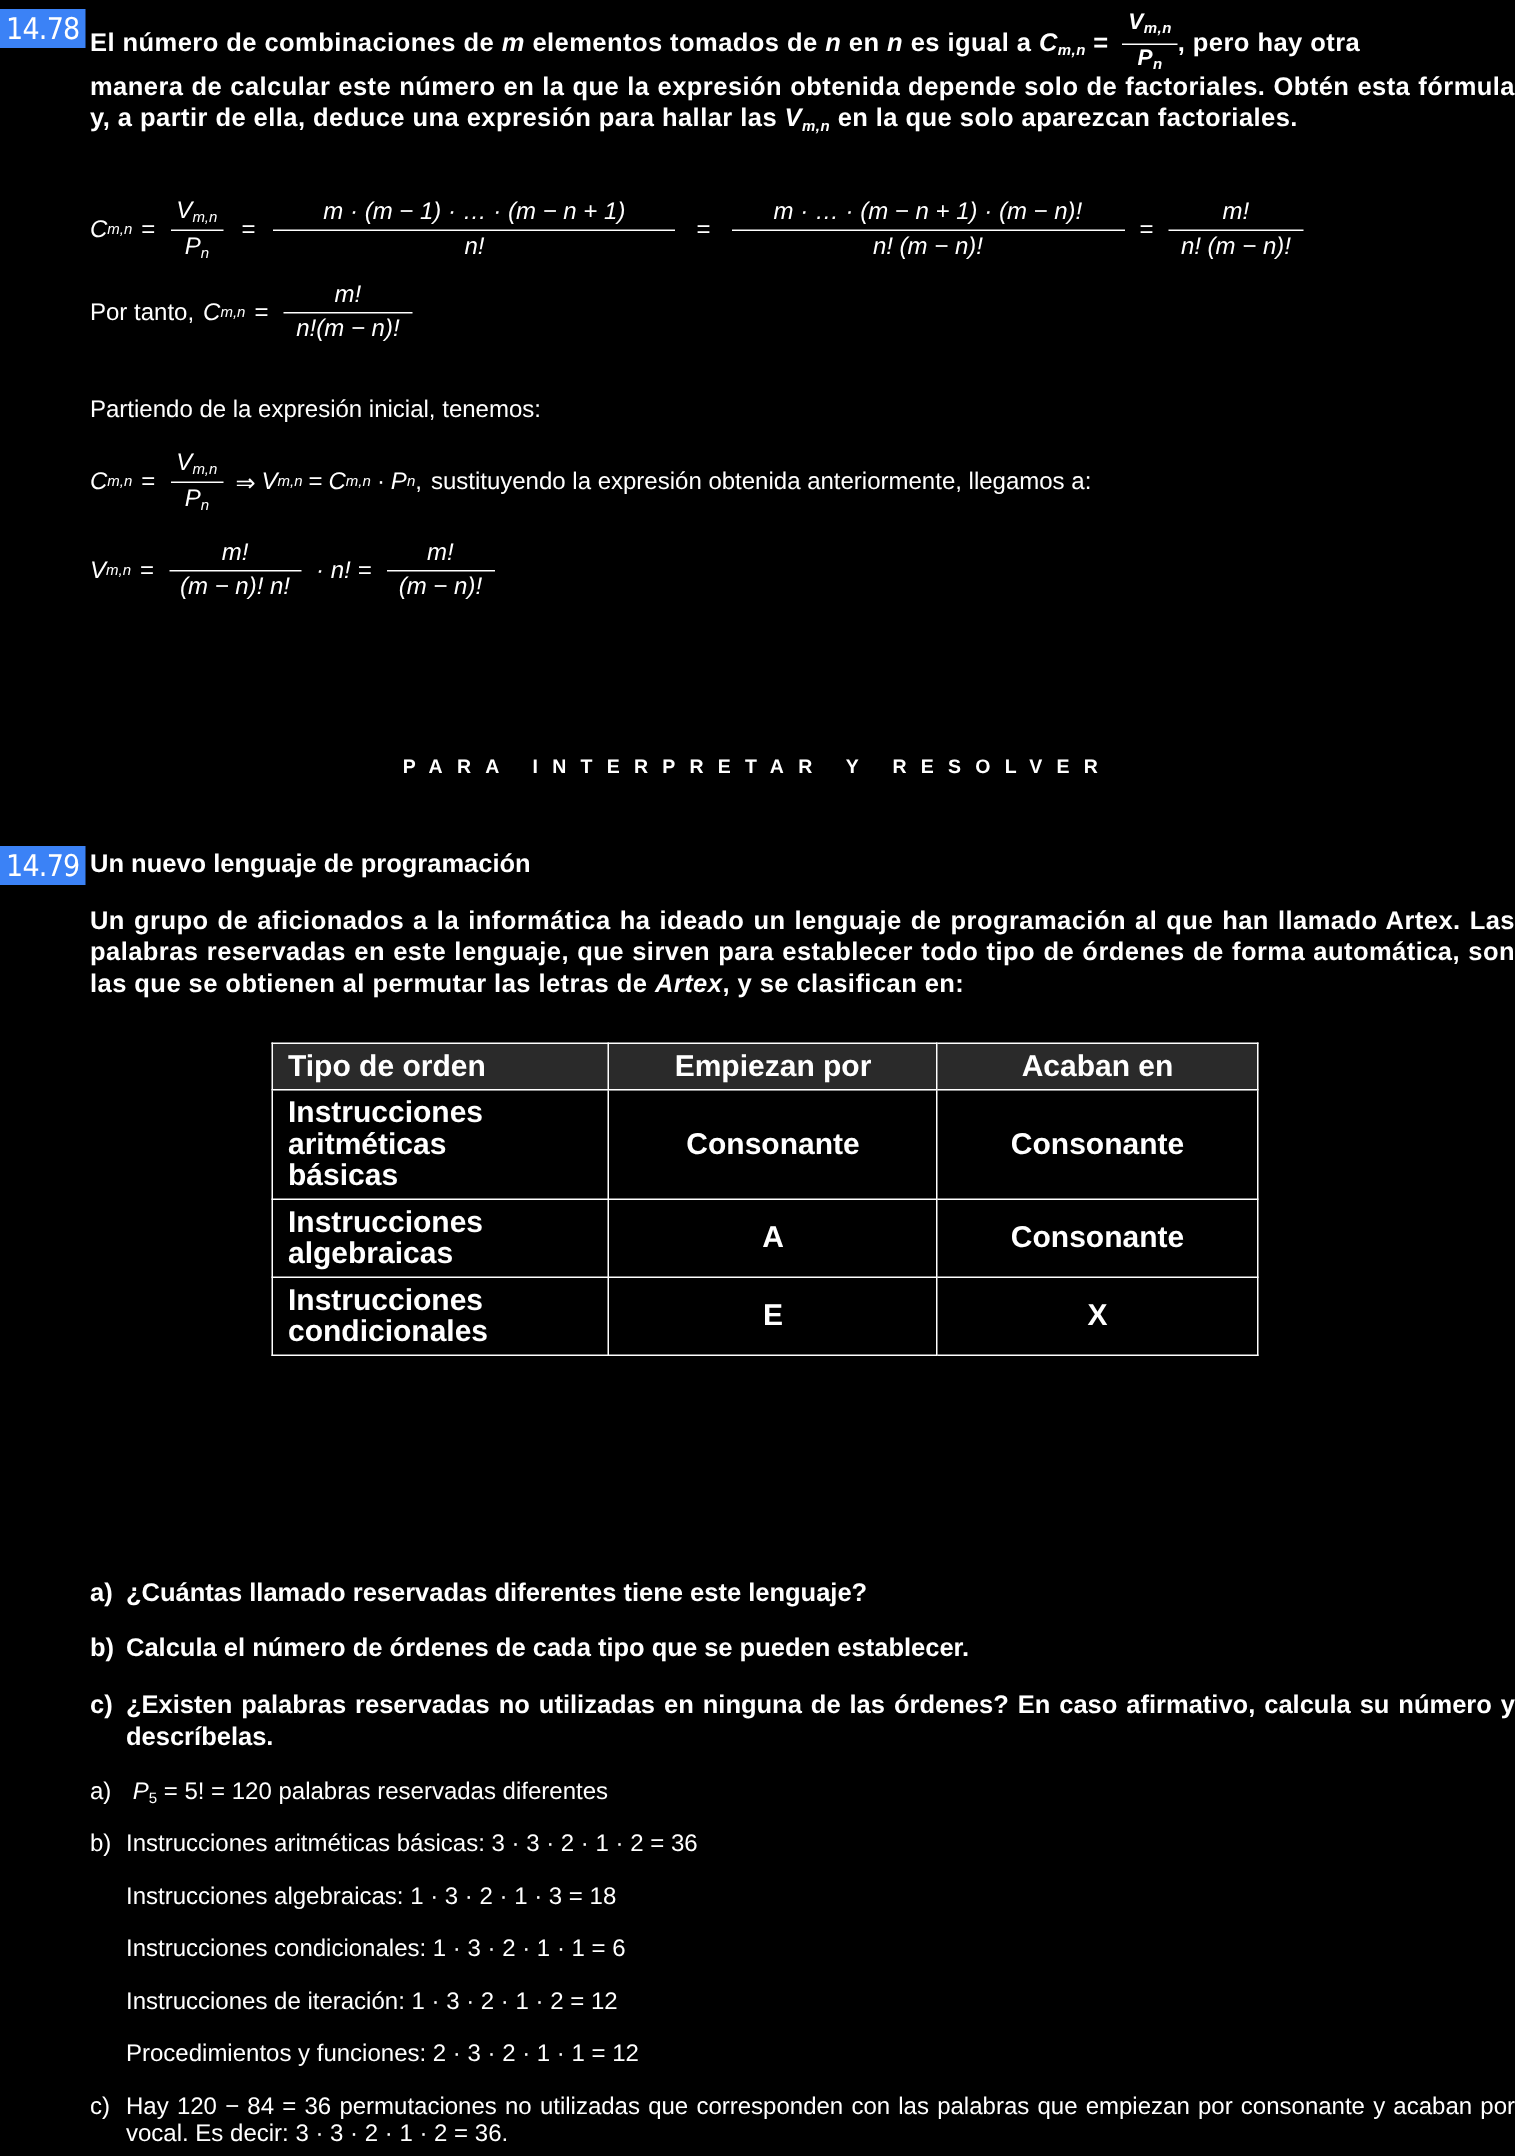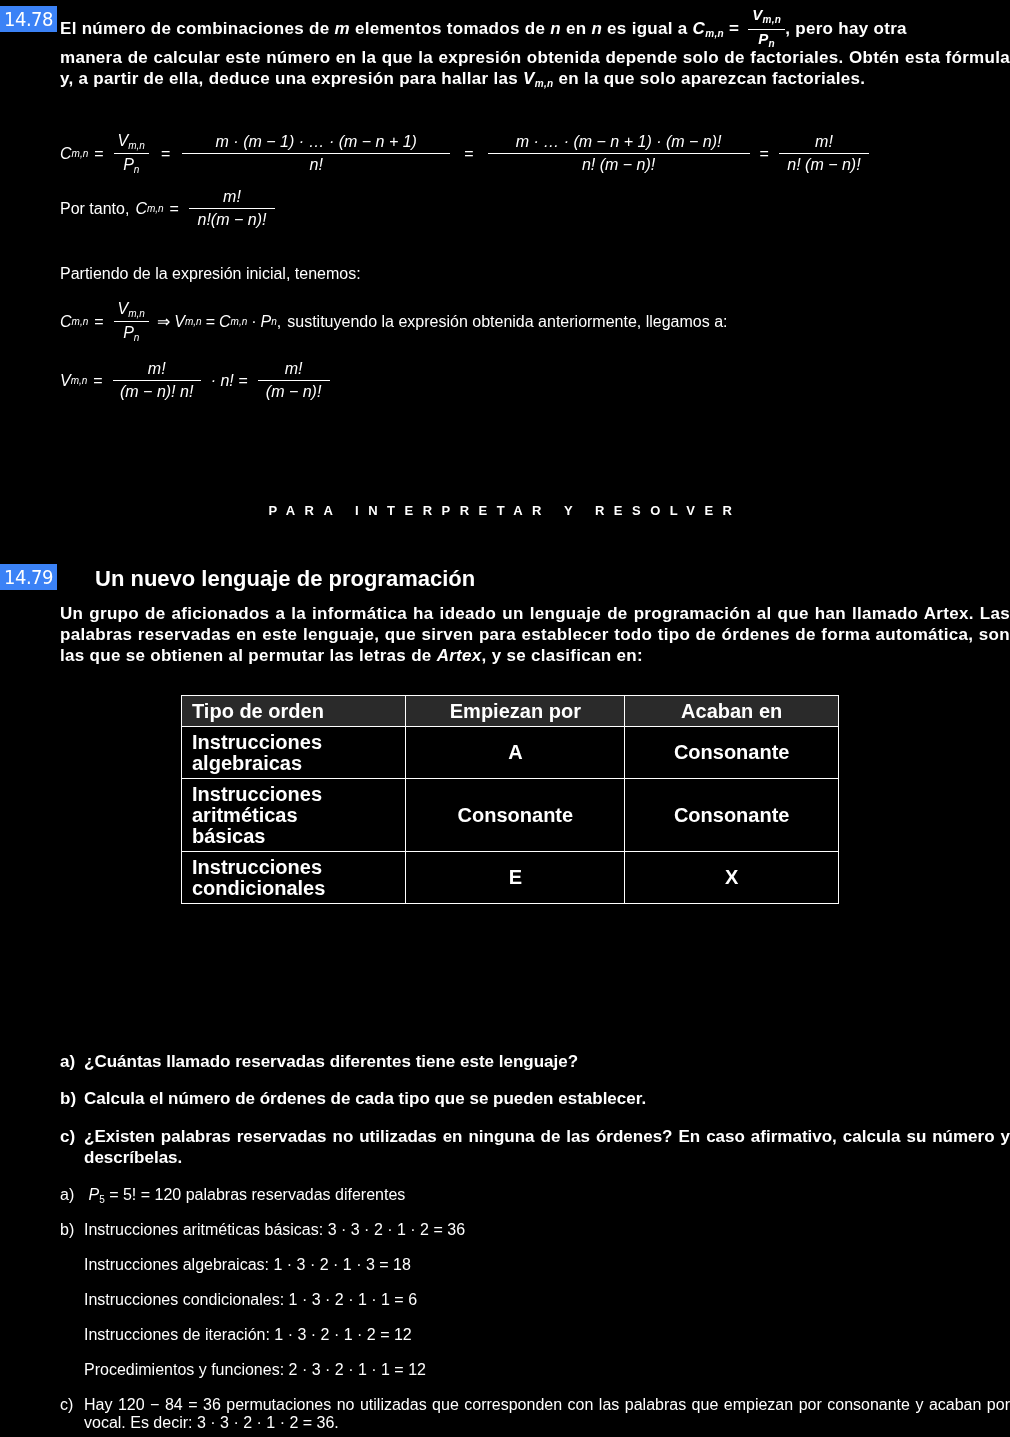--- a/index.html
+++ b/index.html
@@ -138,44 +138,44 @@
   <i style="margin:0 6px;">· n! =</i>
   <span class="frac" style="width:72px;">
     <i class="top">m!</i>
     <i class="bot">(m − n)!</i>
   </span>
 </div>
 
 <div class="section-title">PARA INTERPRETAR Y RESOLVER</div>
 
 <div class="num-badge" style="top:564px;">14.79</div>
-<div class="abs" style="left:60px; top:566px; font-size:22px; font-weight:bold;margin-left:35px;">Un nuevo lenguaje de programación</div>
+<div class="abs" style="left:60px; top:566px; font-size:17px; font-weight:bold;">Un nuevo lenguaje de programación</div>
 
 <div class="bold-para" style="top:603px;">
   <span>Un grupo de aficionados a la informática ha ideado un lenguaje de programación al que han llamado Artex. Las palabras reservadas en este lenguaje, que sirven para establecer todo tipo de órdenes de forma automática, son las que se obtienen al permutar las letras de</span>
   <i>Artex</i><span>, y se clasifican en:</span>
 </div>
 
 <table class="orders">
   <thead>
     <tr>
       <th style="width:196px;">Tipo de orden</th>
       <th style="width:198px;">Empiezan por</th>
       <th>Acaban en</th>
     </tr>
   </thead>
   <tbody>
+    <tr style="height:73px;">
+      <td style="padding-right:80px;">Instrucciones aritméticas básicas</td>
+      <td>Consonante</td>
+      <td>Consonante</td>
+    </tr>
     <tr style="height:52px;">
       <td style="padding-right:80px;">Instrucciones algebraicas</td>
       <td>A</td>
-      <td>Consonante</td>
-    </tr>
-    <tr style="height:73px;">
-      <td style="padding-right:80px;">Instrucciones aritméticas básicas</td>
-      <td>Consonante</td>
       <td>Consonante</td>
     </tr>
     <tr style="height:52px;">
       <td style="padding-right:80px;">Instrucciones condicionales</td>
       <td>E</td>
       <td>X</td>
     </tr>
   </tbody>
 </table>
 

